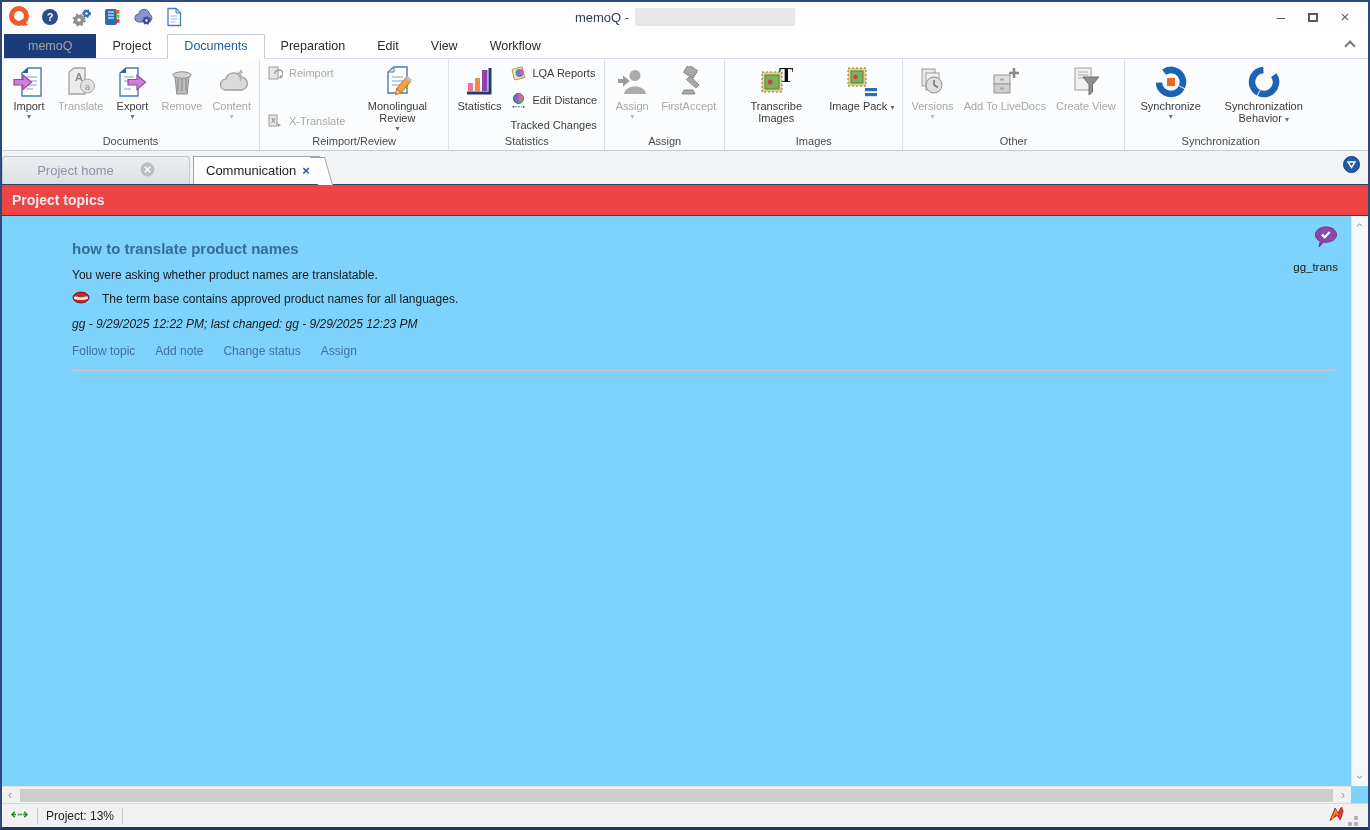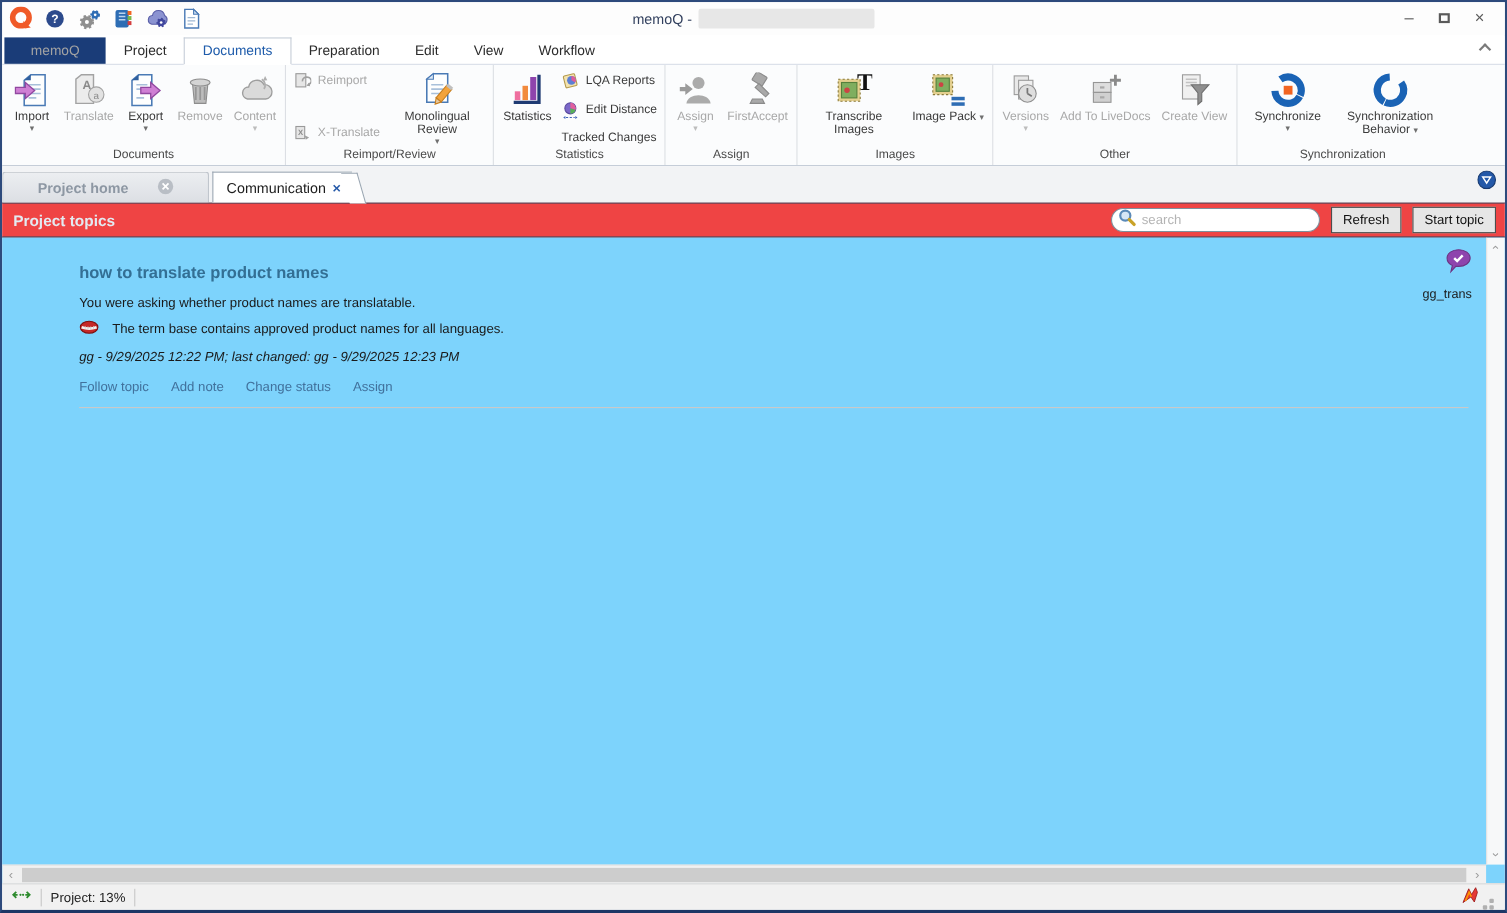--- a/index.html
+++ b/index.html
@@ -45,21 +45,21 @@
   .rcol { display:flex; flex-direction:column; justify-content:space-between; height:70px; padding:4px 4px 2px; }
   .sbtn { display:flex; align-items:center; gap:5px; font-size:11px; color:#3b3b3b; cursor:pointer; white-space:nowrap; }
   .sbtn.disabled { color:#a8a8a8; cursor:default; }
   .sbtn .sicon { width:17px; display:inline-flex; justify-content:center; }
 
   
   .doctabs { height:33px; flex:0 0 33px; background:#f2f3f5; display:flex; align-items:flex-end; position:relative; }
   .dtab { position:relative; height:28px; display:flex; align-items:center; cursor:pointer; }
   .dtab-home { width:188px; justify-content:center; gap:26px; background:linear-gradient(#eceef1,#dcdfe4);
                border:1px solid #c0c6cd; border-bottom:none; border-radius:3px 3px 0 0;
-               font-weight:bold; font-size:13px; color:#8d97a3; }
+               font-weight:normal; font-size:13px; color:#8d97a3; }
   .dtab-comm { background:#fff; border:1px solid #9aa6b2; border-bottom:none; border-right:none;
                padding:0 4px 0 12px; font-size:13px; color:#1c1c1c; margin-left:3px; }
   .dtab-comm::after { content:""; position:absolute; right:-9px; top:0; width:14px; height:100%;
                       background:#fff; border-right:1px solid #9aa6b2; border-top:1px solid #9aa6b2;
                       transform:skewX(16deg); }
   .dtab-x { color:#2458a8; font-weight:bold; font-size:13px; padding:0 6px; position:relative; z-index:1; }
   .tablist-btn { position:absolute; right:8px; bottom:7px; cursor:pointer; }
 
   
   .topicsbar { height:32px; flex:0 0 32px; background:#ef4444; border-top:1px solid #27455f; border-bottom:1px solid #27455f;
@@ -474,33 +474,20 @@
     <span class="tablist-btn">
       <svg width="17" height="17" viewBox="0 0 17 17">
           <circle cx="8.5" cy="8.5" r="8" fill="#2458a8" stroke="#16386e"></circle>
           <path d="M5 6h7l-3.5 5.5z" fill="#2458a8" stroke="#fff" stroke-width="1.4"></path>
         </svg>
     </span>
   </div>
 
   <div class="topicsbar">
     <span class="topics-title">Project topics</span>
-    <div class="tb-right">
-      <div class="searchbox">
-        <span>
-          <svg width="18" height="18" viewBox="0 0 18 18">
-              <circle cx="7" cy="7" r="4.6" fill="#d6e6f5" stroke="#5b8ab8" stroke-width="2"></circle>
-              <path d="M10.6 10.6L15 15" stroke="#c9a227" stroke-width="3" stroke-linecap="round"></path>
-            </svg>
-        </span>
-        <input placeholder="search" style="">
-      </div>
-      <button class="btn">Refresh</button>
-      <button class="btn">Start topic</button>
-    </div>
   </div>
 
   <div class="content">
     <div class="topic">
       <div class="topic-title">how to translate product names</div>
       <div class="topic-q">You were asking whether product names are translatable.</div>
       <div class="topic-a">
         <span>
           <svg width="18" height="13" viewBox="0 0 18 13">
               <ellipse cx="9" cy="6.5" rx="8" ry="5.4" fill="#c62828" stroke="#7d1010"></ellipse>

